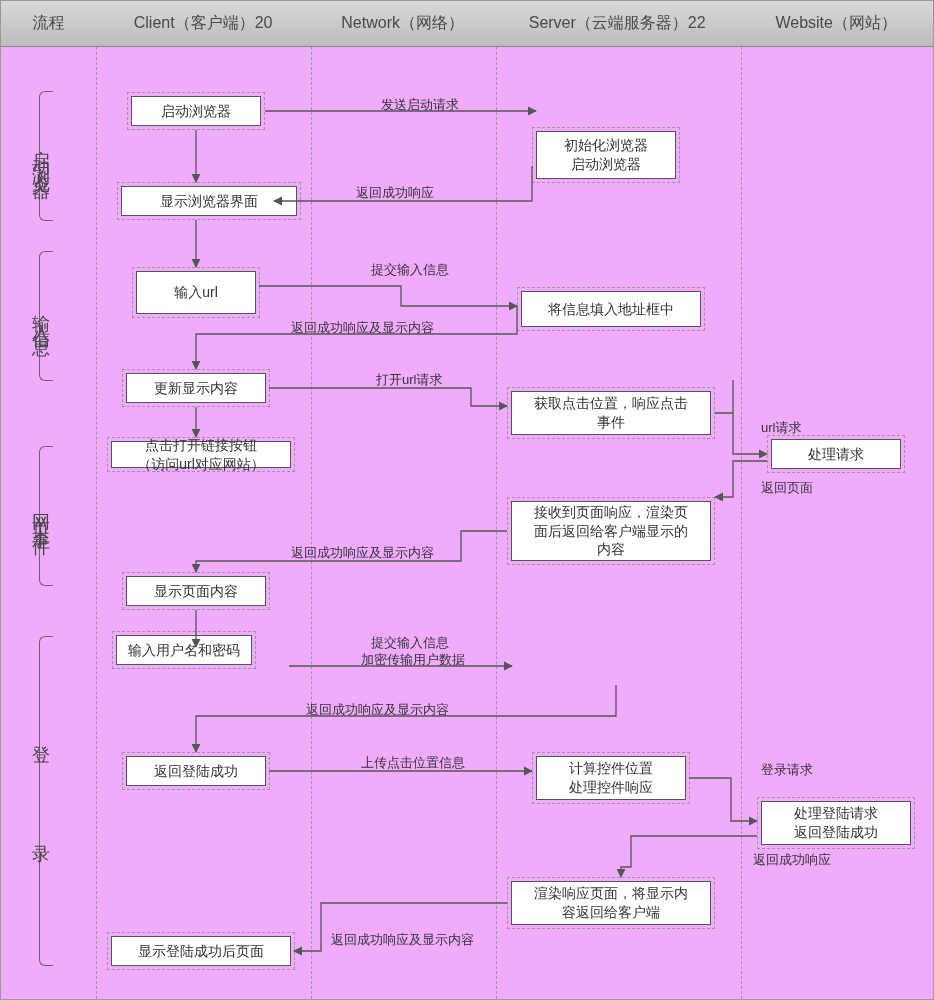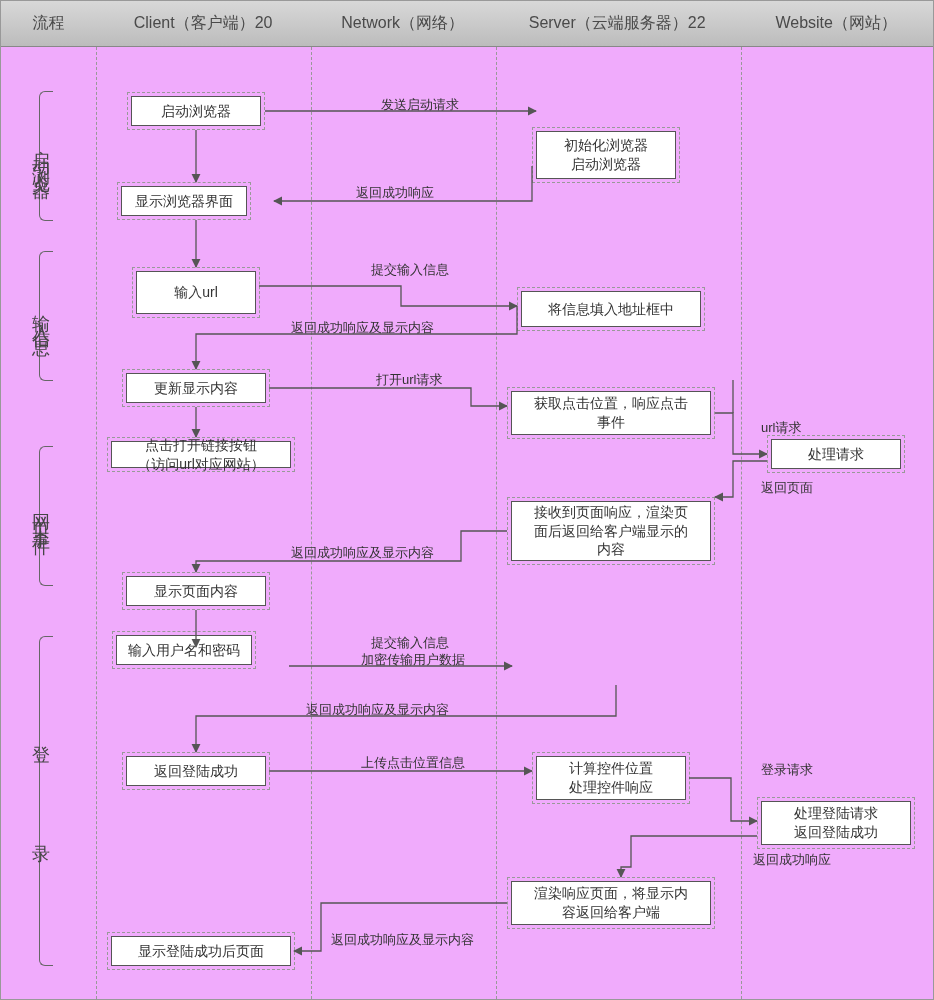--- a/index.html
+++ b/index.html
@@ -66,21 +66,21 @@
       <div class="phase-text">网页事件</div>
     </div>
 
   <div class="brace" style="top:635px; height:330px; left:38px"></div>
   <div class="phase" style="top:635px; height:330px; left:0px">
       <div class="phase-text" style="letter-spacing:40px">登
 录</div>
     </div>
 
   <div class="node" style="left:130px; top:95px;  width:130px; height:30px">启动浏览器</div>
-  <div class="node" style="left:120px; top:185px; width:126px; height:30px">显示浏览器界面</div>
+  <div class="node" style="left:120px; top:185px; width:176px; height:30px">显示浏览器界面</div>
   <div class="node" style="left:135px; top:270px; width:120px; height:43px">输入url</div>
   <div class="node" style="left:125px; top:372px; width:140px; height:30px">更新显示内容</div>
   <div class="node" style="left:110px; top:440px; width:180px; height:27px; white-space:pre-line">点击打开链接按钮
 （访问url对应网站）</div>
   <div class="node" style="left:125px; top:575px; width:140px; height:30px">显示页面内容</div>
   <div class="node" style="left:115px; top:634px; width:136px; height:30px">输入用户名和密码</div>
   <div class="node" style="left:125px; top:755px; width:140px; height:30px">返回登陆成功</div>
   <div class="node" style="left:110px; top:935px; width:180px; height:30px">显示登陆成功后页面</div>
 
   <div class="node" style="left:535px; top:130px; width:140px; height:48px; white-space:pre-line">初始化浏览器

